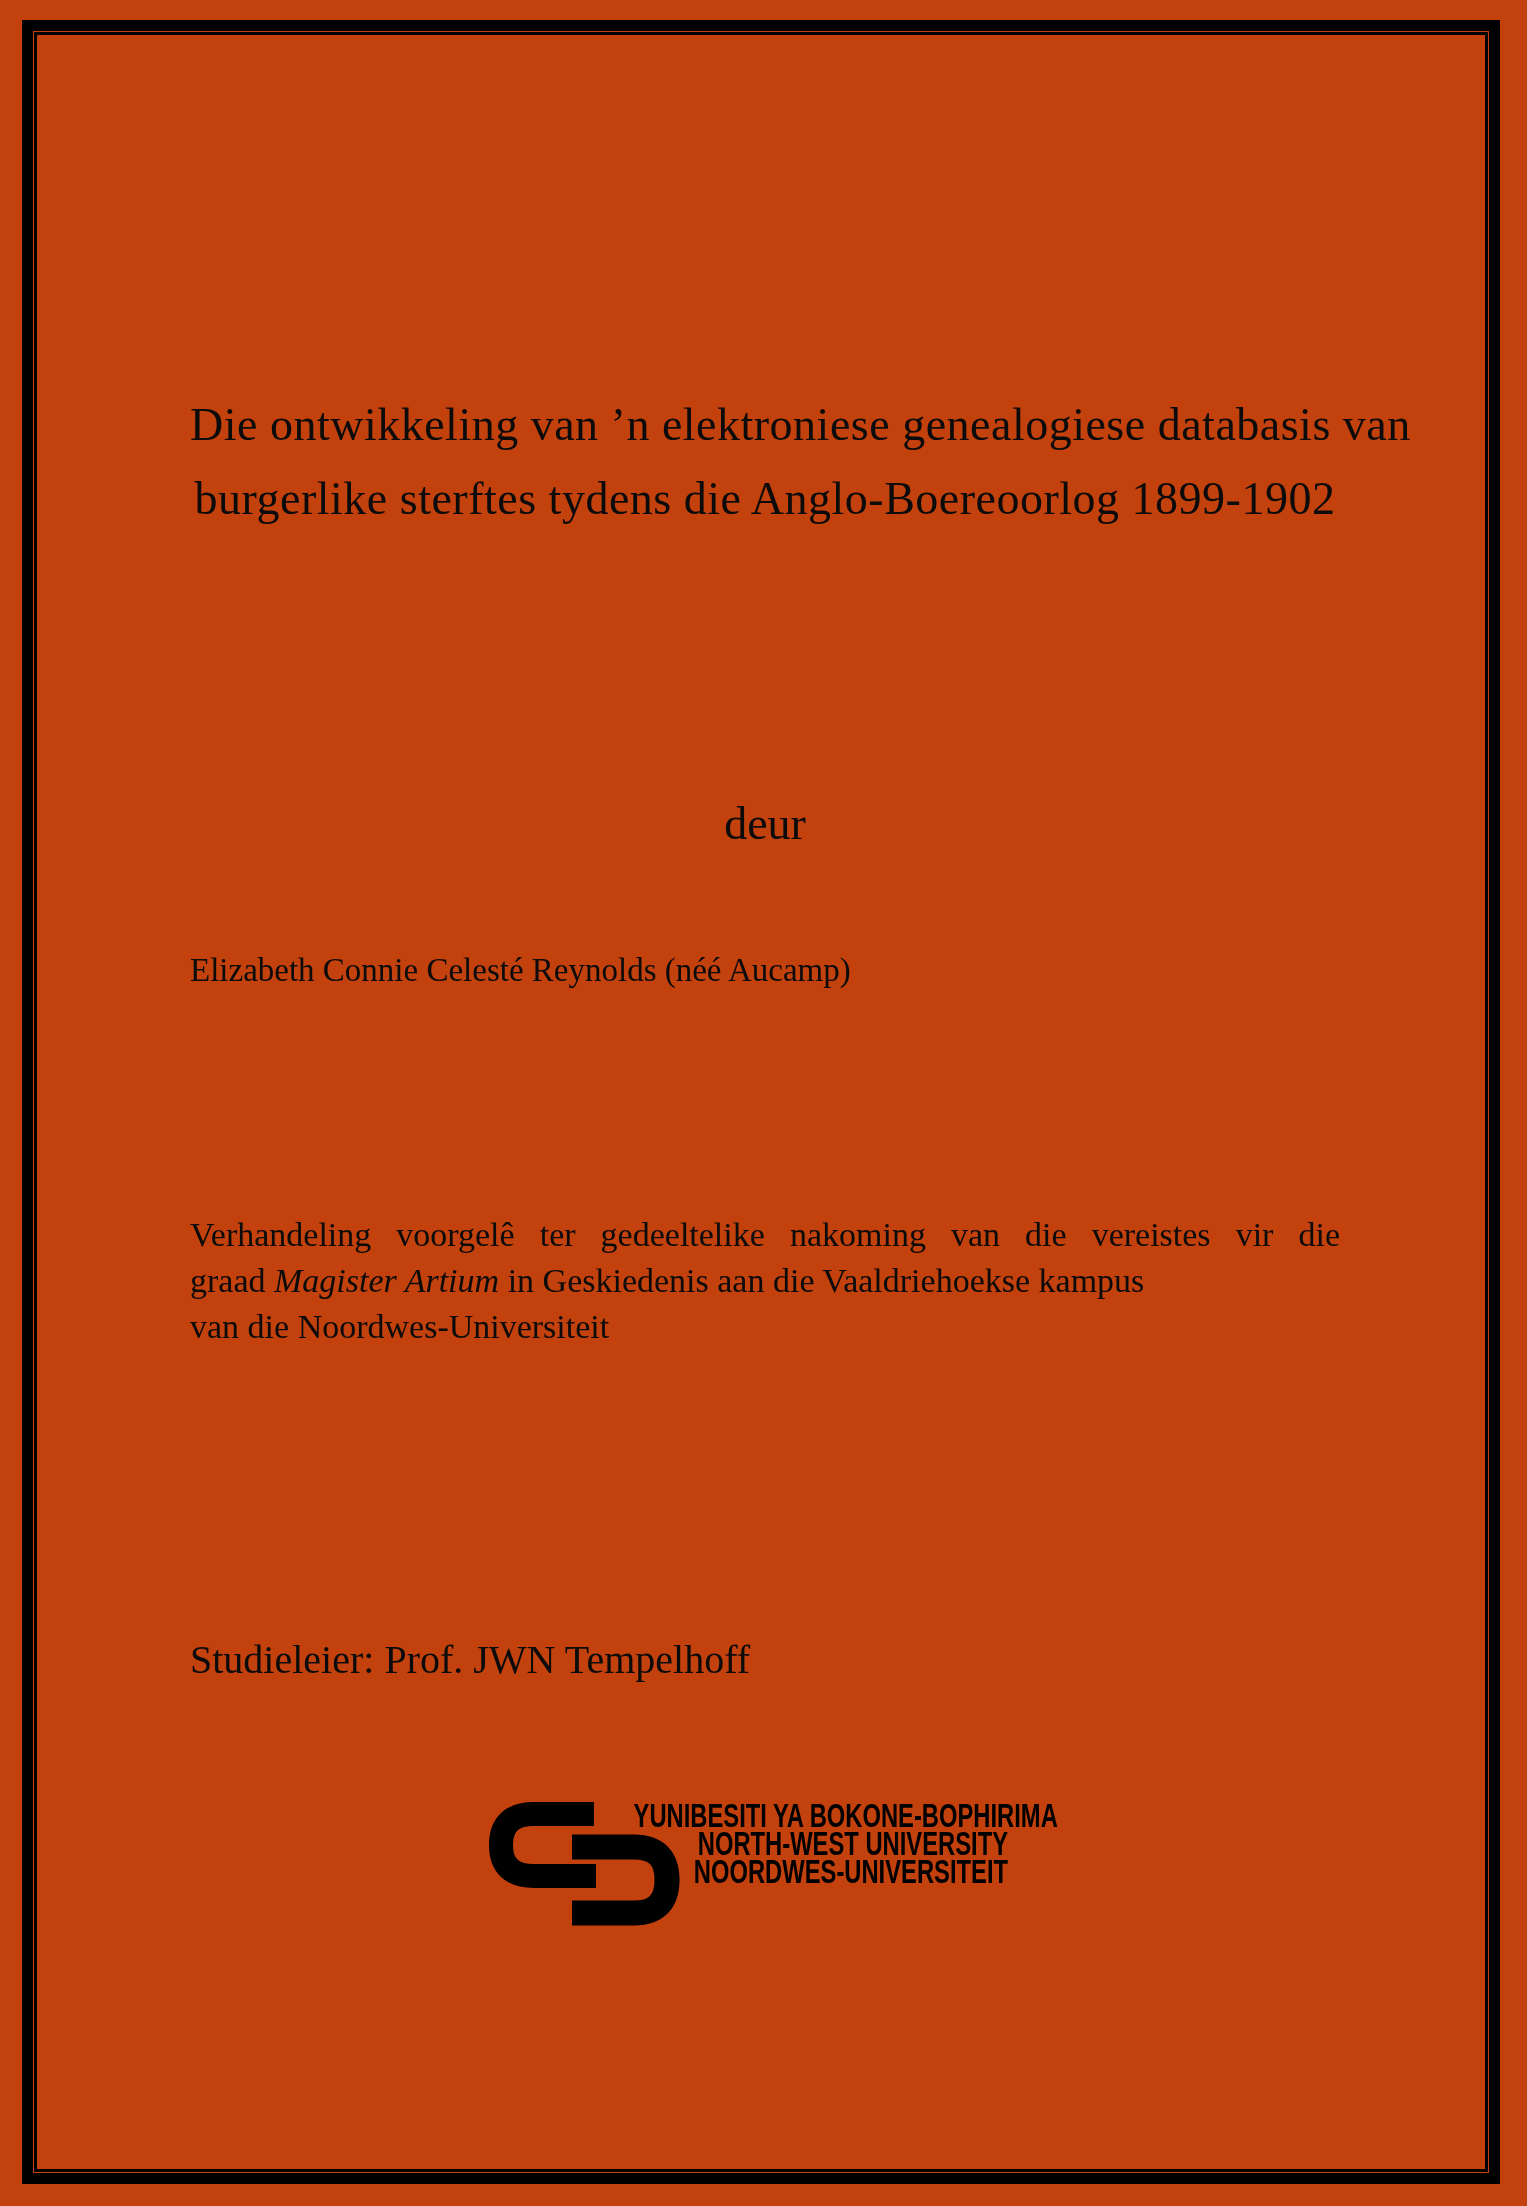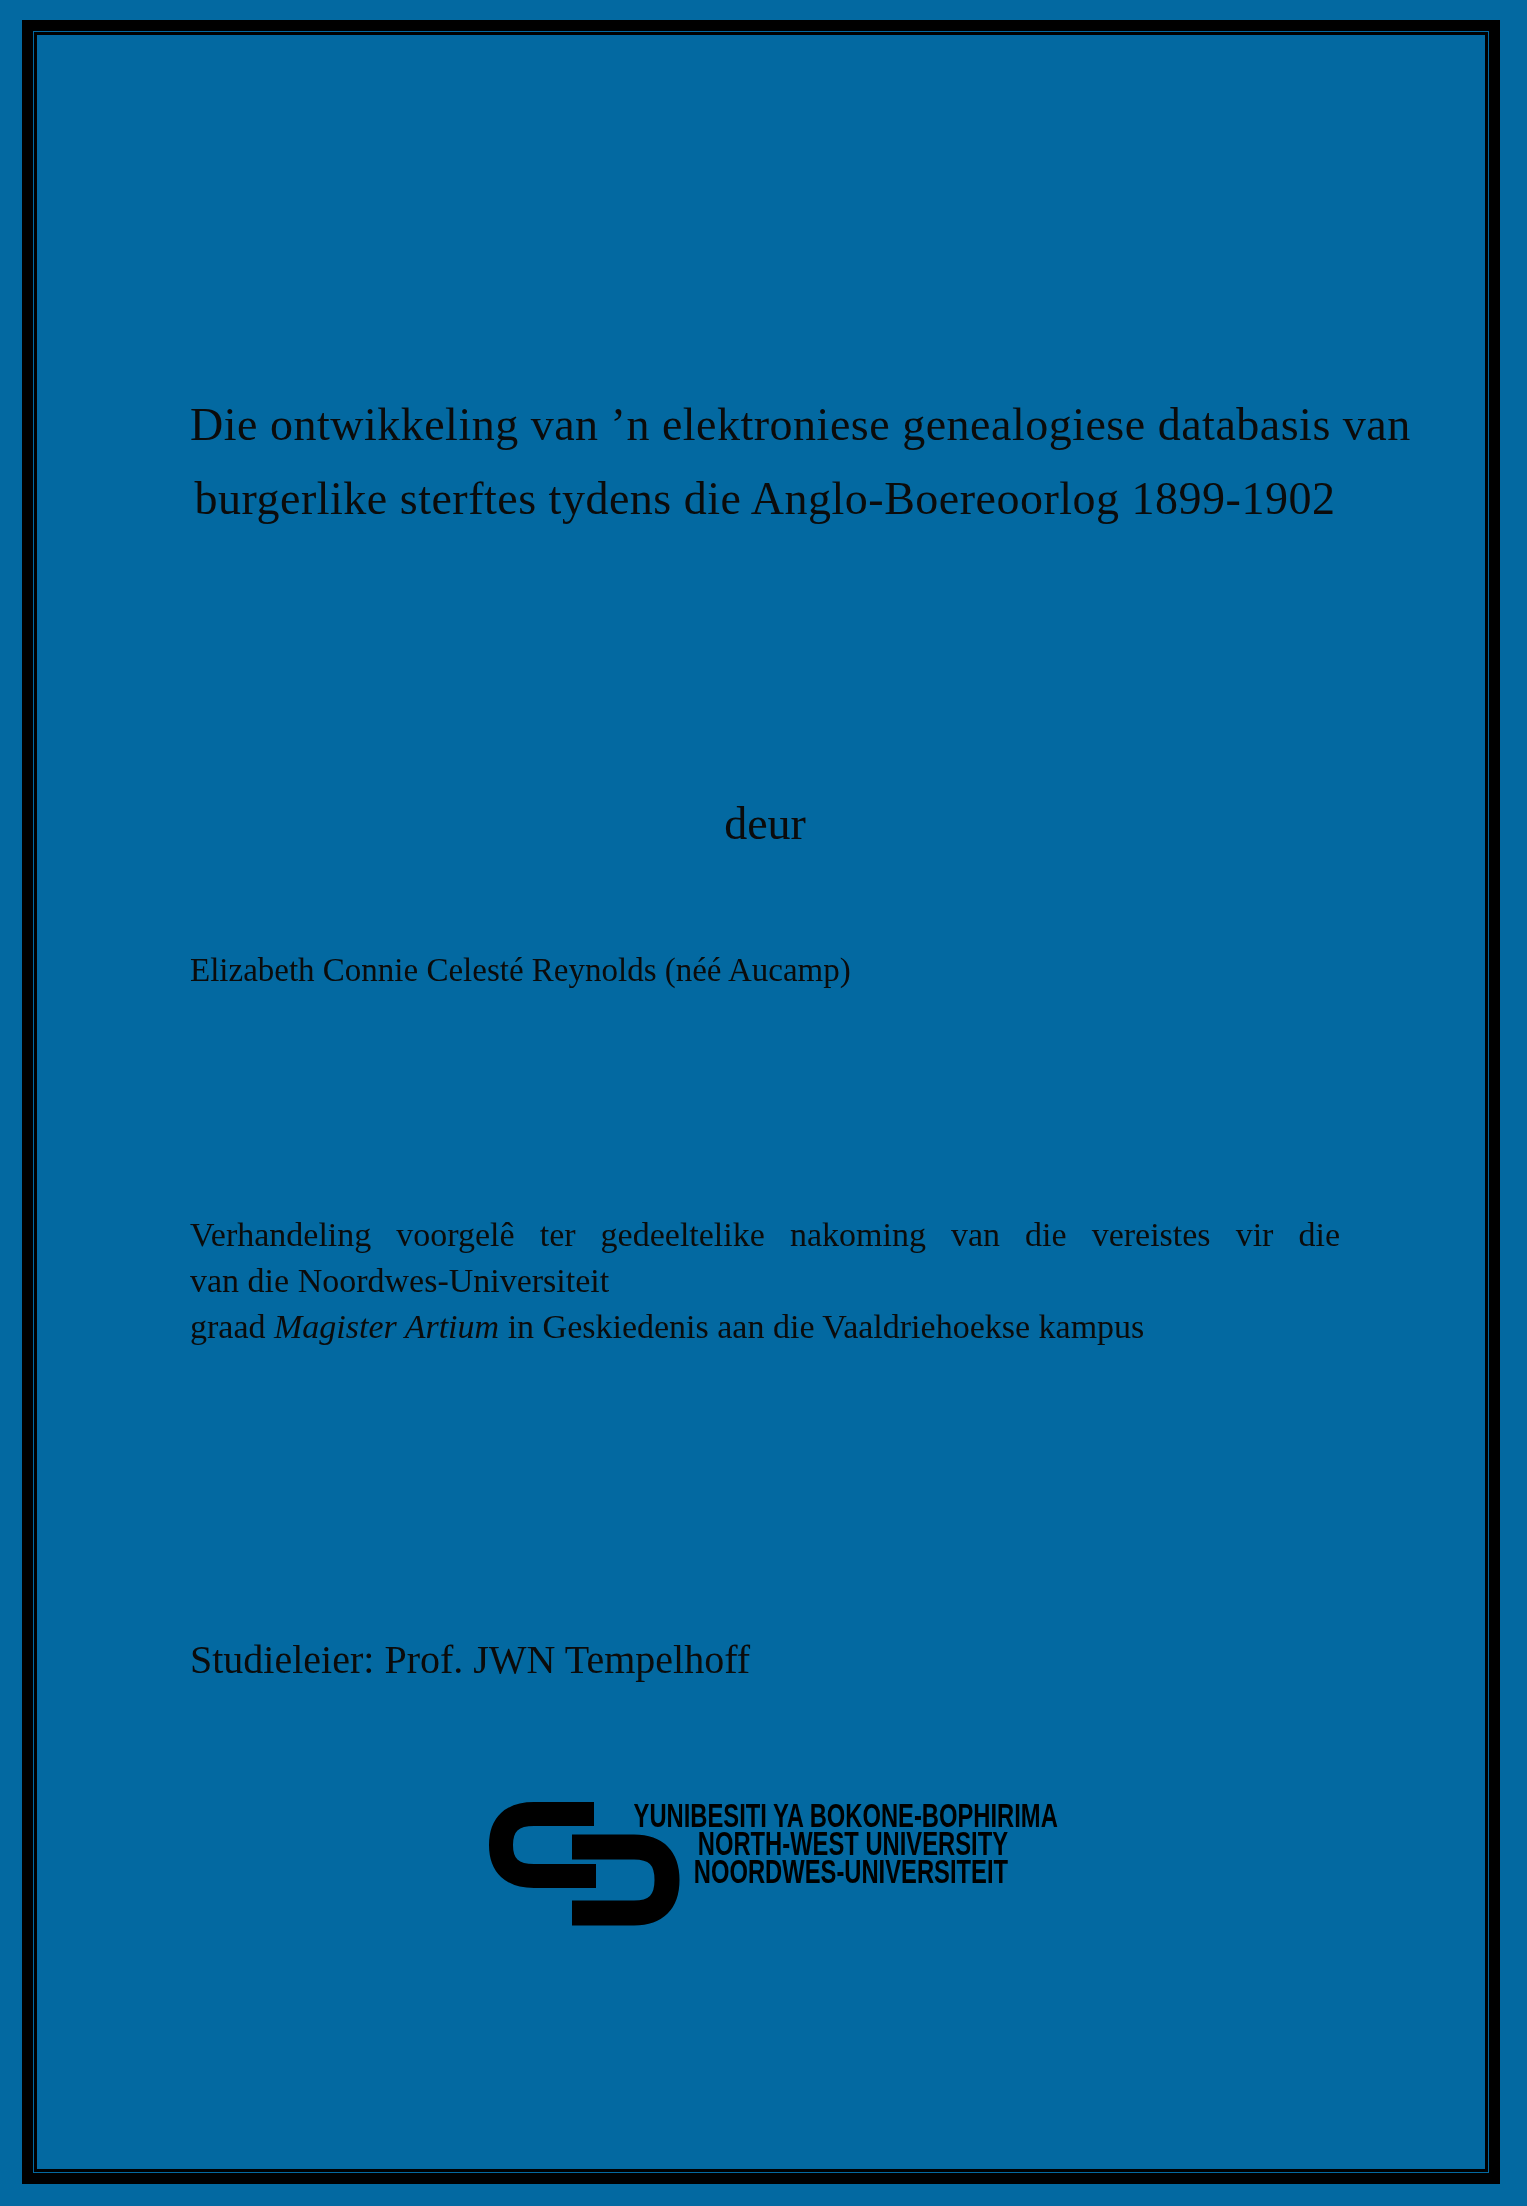--- a/index.html
+++ b/index.html
@@ -4,21 +4,21 @@
 <style>
   html, body {
     margin: 0;
     padding: 0;
     background: #ffffff;
   }
   .page {
     position: relative;
     width: 1527px;
     height: 2206px;
-    background: #0369a1;
+    background: #c2410c;
     overflow: hidden;
     font-family: "Liberation Serif", serif;
     color: #0b0b0b;
   }
   
   .frame-outer {
     position: absolute;
     left: 22px;
     top: 20px;
     width: 1478px;
@@ -125,22 +125,22 @@
     <div>Die ontwikkeling van ’n elektroniese genealogiese databasis van</div>
     <div>burgerlike sterftes tydens die Anglo-Boereoorlog 1899-1902</div>
   </div>
 
   <div class="byline-label">deur</div>
 
   <div class="author-name">Elizabeth Connie Celesté Reynolds (néé Aucamp)</div>
 
   <p class="degree-statement">
     <span class="line-justified" style="display:block;">Verhandeling voorgelê ter gedeeltelike nakoming van die vereistes vir die</span>
+    <span style="display:block;"><span>graad </span><em>Magister Artium</em><span> in Geskiedenis aan die Vaaldriehoekse kampus</span></span>
     <span style="display:block;">van die Noordwes-Universiteit</span>
-    <span style="display:block;"><span>graad </span><em>Magister Artium</em><span> in Geskiedenis aan die Vaaldriehoekse kampus</span></span>
   </p>
 
   <div class="supervisor-block">
     <div>Studieleier: Prof. JWN Tempelhoff</div>
   </div>
 
   <div class="logo">
     <svg width="192" height="130" viewBox="0 0 192 130" aria-hidden="true">
       <path d="M106 14 H46 Q13 14 13 45 Q13 76 46 76 H108" fill="none" stroke="#000000" stroke-width="24" stroke-linecap="butt"></path>
       <path d="M84 47 H146 Q179 47 179 80 Q179 113 146 113 H84" fill="none" stroke="#000000" stroke-width="25" stroke-linecap="butt"></path>

